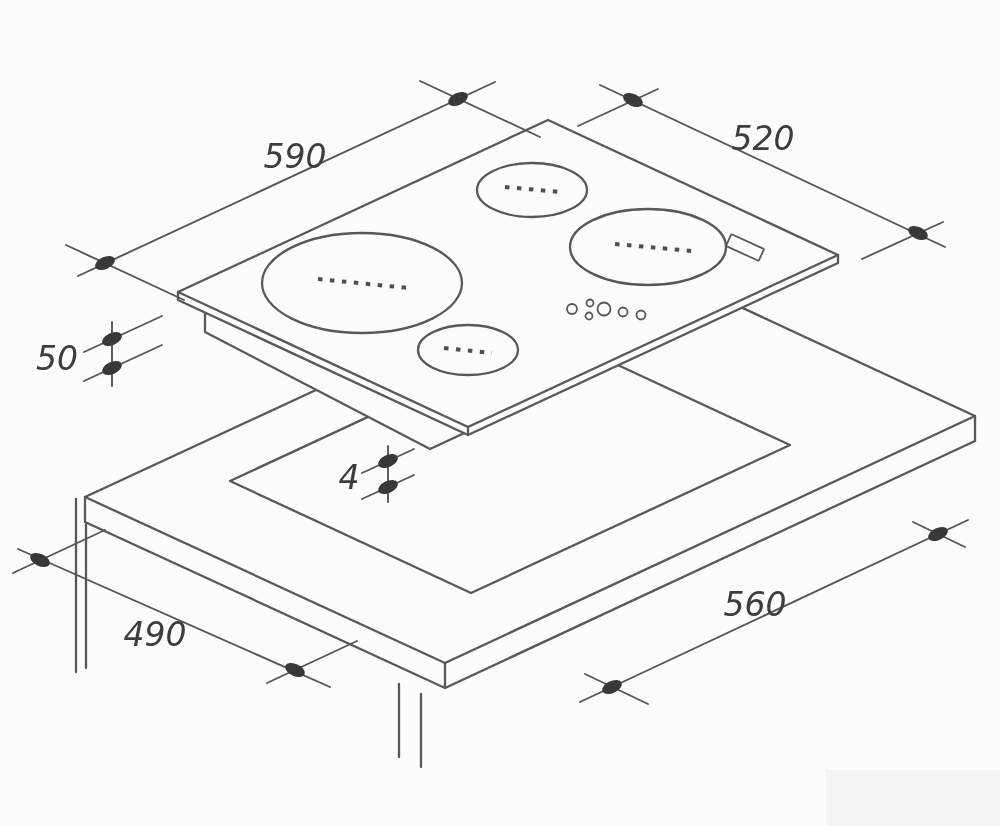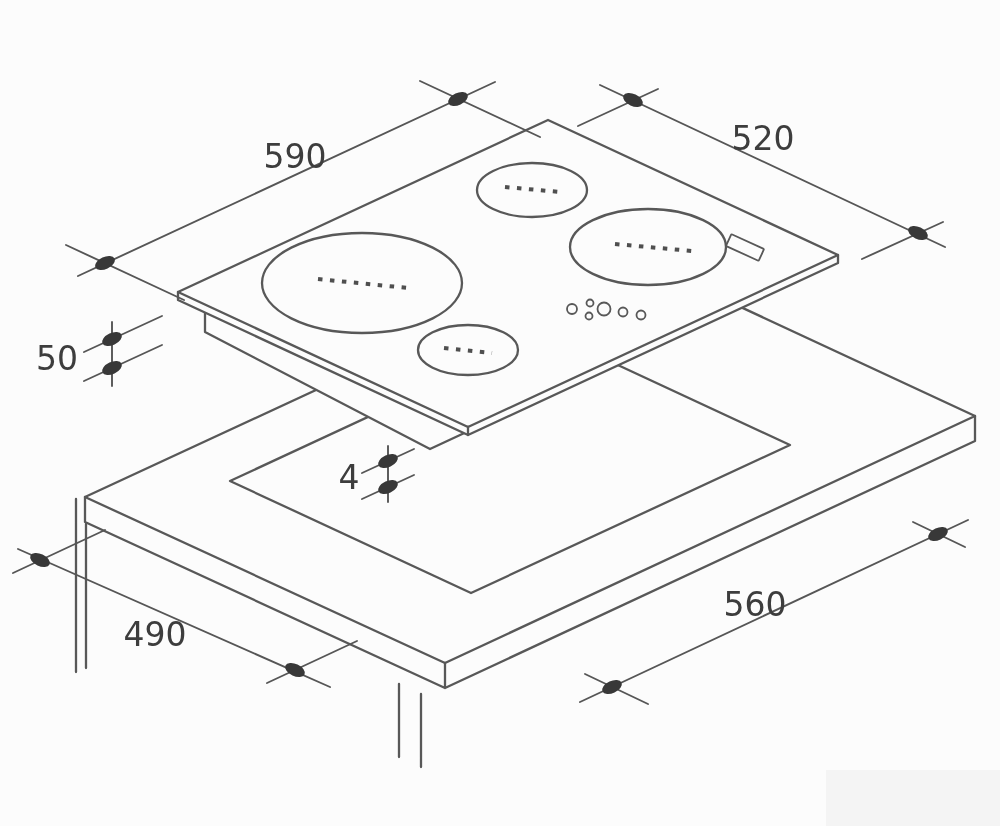--- a/index.html
+++ b/index.html
@@ -1,16 +1,16 @@
 <!DOCTYPE html>
 <html><head>
 <meta charset="utf-8">
 <style>
   html,body{margin:0;padding:0;background:#ffffff;}
-  .stage{position:relative;width:1000px;height:826px;background:#fcfcfc;overflow:hidden;}
+  .stage{position:relative;width:1000px;height:826px;background:#fcfcfc;overflow:hidden;font-style:italic;}
   svg{position:absolute;left:0;top:0;}
   svg text{font-family:"DejaVu Sans","Liberation Sans",sans-serif;font-size:33px;font-weight:500;fill:#3d3d3d;}
   .obj{fill:none;stroke:#585858;stroke-width:2.3;stroke-linejoin:round;stroke-linecap:round;}
   .solid{fill:#fcfcfc;stroke:#585858;stroke-width:2.3;stroke-linejoin:round;stroke-linecap:round;}
   .dim{fill:none;stroke:#565656;stroke-width:1.9;stroke-linecap:round;}
   .dot{fill:#383838;stroke:none;}
   .dash{fill:none;stroke:#4f4f4f;stroke-width:4;stroke-dasharray:4.5 7.5;stroke-linecap:butt;}
   .knob{fill:none;stroke:#585858;stroke-width:1.8;}
 </style>
 </head>

